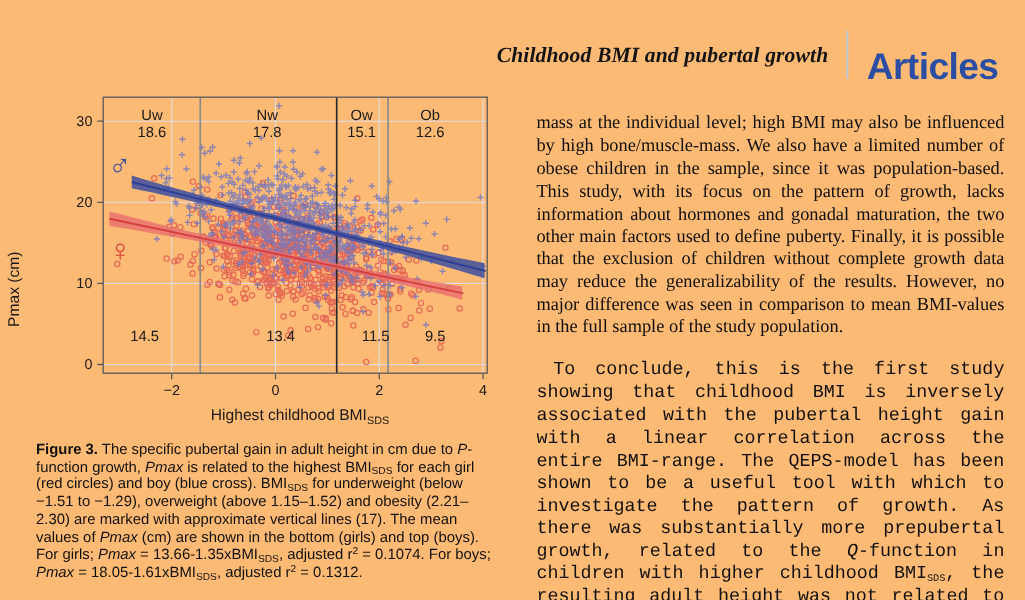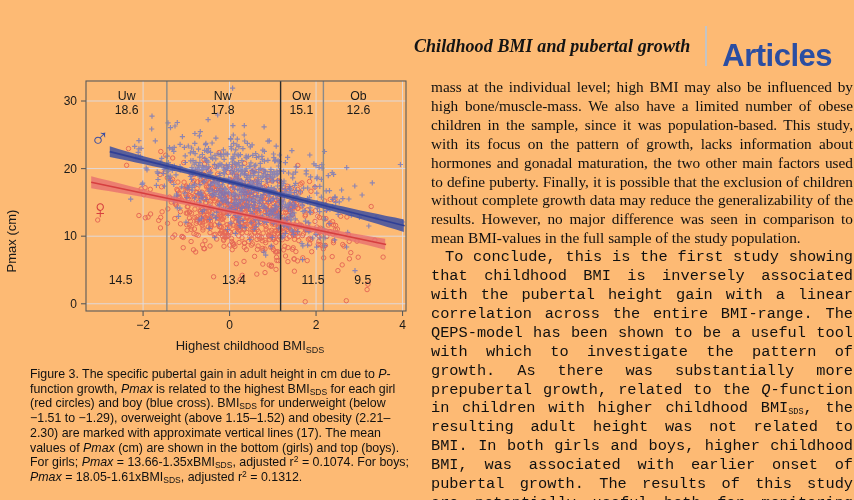--- a/index.html
+++ b/index.html
@@ -10,27 +10,27 @@
   #running-title{font-family:"Liberation Serif",serif;font-style:italic;font-weight:700;
                  font-size:18px;color:#141414;letter-spacing:.1px;}
   #header-rule{width:2px;height:40px;background:#c4c4c4;}
   #brand{font-family:"Liberation Sans",sans-serif;font-weight:700;font-size:31px;
          letter-spacing:-0.5px;margin-top:20px;}
   
   #chart-wrap{position:absolute;left:0;top:76px;width:430px;height:292px;}
   #figure-caption{position:absolute;left:30px;top:367px;width:381px;
                   font-family:"Liberation Sans",sans-serif;font-size:12.4px;line-height:14.7px;
                   color:#111;}
-  #figure-caption strong{font-weight:400;}
+  #figure-caption strong{font-weight:700;}
   #figure-caption em{font-style:italic;}
   sub{font-size:8.5px;vertical-align:-2px;line-height:0;}
   sup{font-size:8.5px;vertical-align:4px;line-height:0;}
   
   #article-col{position:absolute;left:431px;top:78px;width:422px;}
-  .para{font-size:15.3px;line-height:18.9px;text-align:justify;margin:0;color:#101010;}
+  .para{font-size:15.3px;line-height:18.9px;text-align:justify;margin:16px;color:#101010;}
   .para.indent{text-indent:14px;font-family:Liberation Mono, monospace;}
   .para em{font-style:italic;}
   #ack-heading{font-family:"Liberation Sans",sans-serif;font-weight:700;font-size:12.5px;
                margin-top:22px;color:#101010;letter-spacing:.2px;}
   text{font-family:"Liberation Sans",sans-serif;}
 </style>
 </head>
 <body>
 
 <div id="page">

